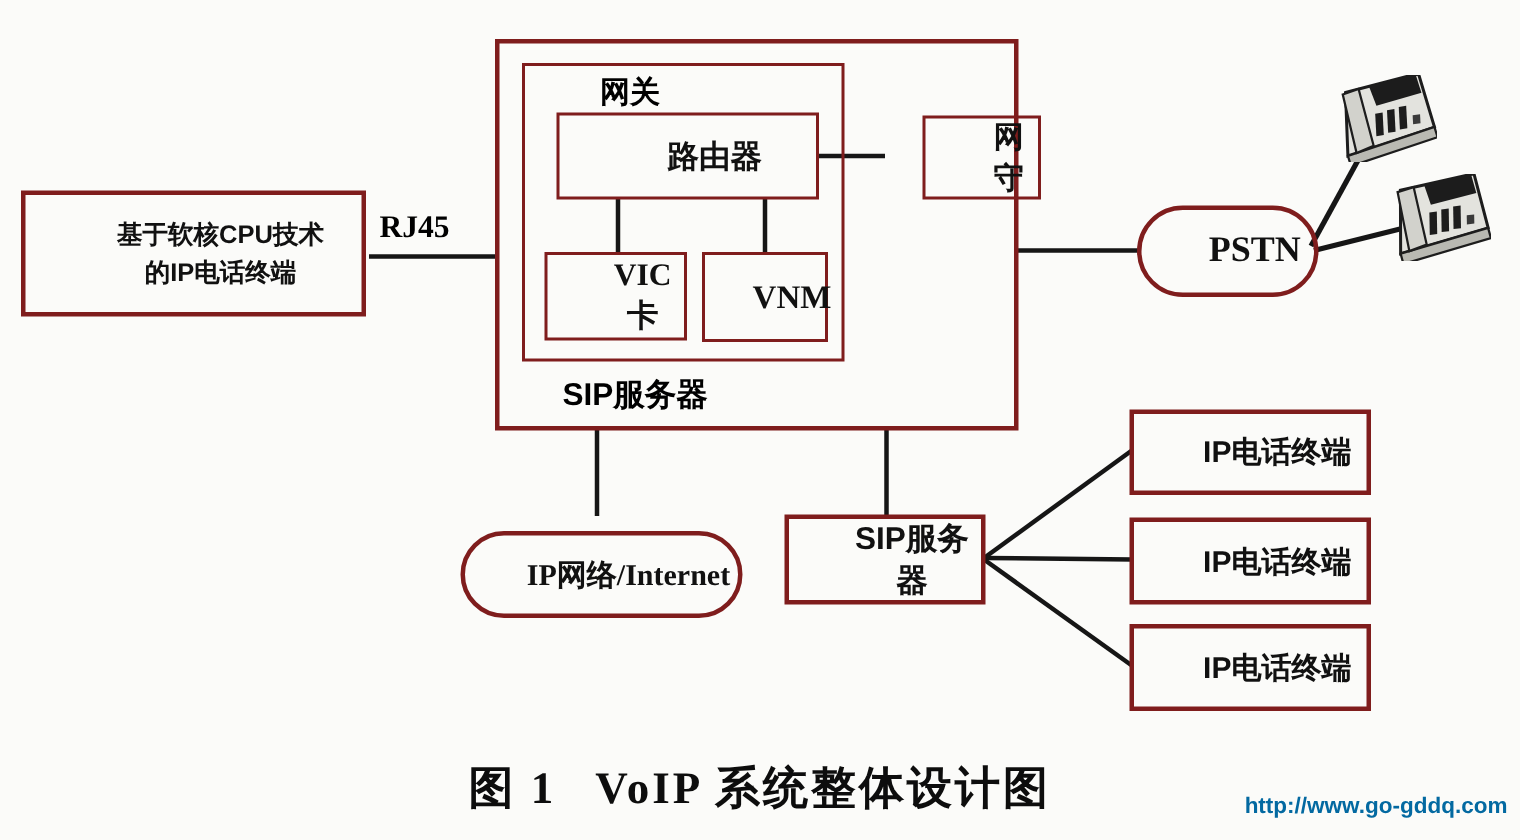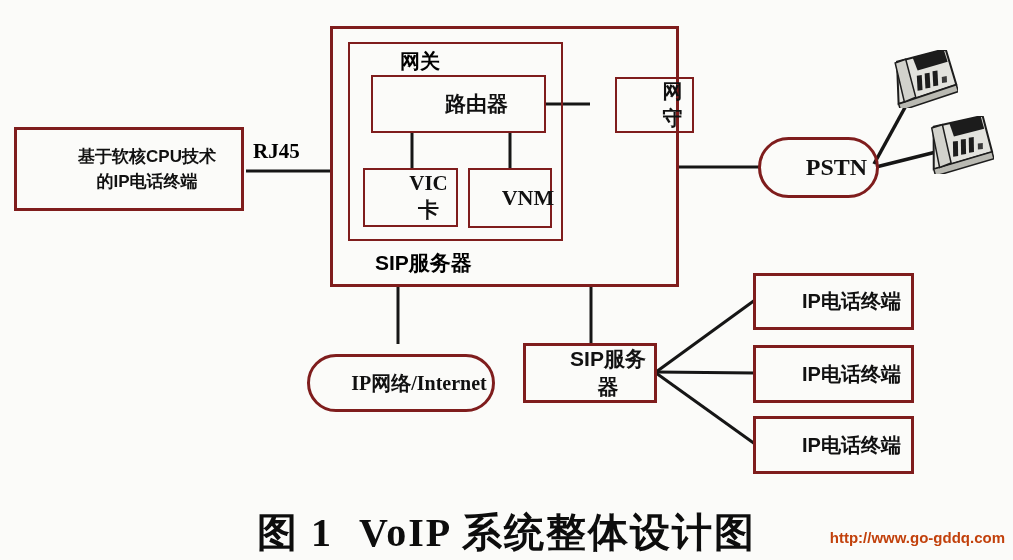--- a/index.html
+++ b/index.html
@@ -43,28 +43,28 @@
   .ip-network{left:307px;top:342px;width:188px;height:58px;font-size:20px;border-radius:30px;margin-top:12px;}
   .sip-right{left:523px;top:343px;width:134px;height:60px;font-size:21px;}
   .term1{left:753px;top:273px;width:161px;height:57px;font-size:20px;}
   .term2{left:753px;top:345px;width:161px;height:58px;font-size:20px;}
   .term3{left:753px;top:416px;width:161px;height:58px;font-size:20px;}
   .rj45-label{left:253px;top:139px;font-size:21px;}
   .gateway-label{left:400px;top:48px;font-size:20px;}
   .sip-main-label{left:375px;top:249px;font-size:21px;}
   .caption{
     position:absolute;left:0;top:505px;width:1013px;
-    text-align:center;font-size:40px;font-weight:bold;
+    text-align:center;font-size:30px;font-weight:bold;
     letter-spacing:2px;color:#0d0d0d;
   }
   .caption .cap-label{margin-right:26px;}
   .watermark{
     position:absolute;right:8px;top:529px;
     font-size:15px;font-weight:bold;
-    color:#c2410c;
+    color:#0369a1;
     font-family:"Liberation Sans","DejaVu Sans",sans-serif;
   }
   .phone{position:absolute;}
   .phone1{left:886px;top:50px;}
   .phone2{left:922px;top:116px;}
 </style>
 </head>
 <body>
 
 <div class="stage">

